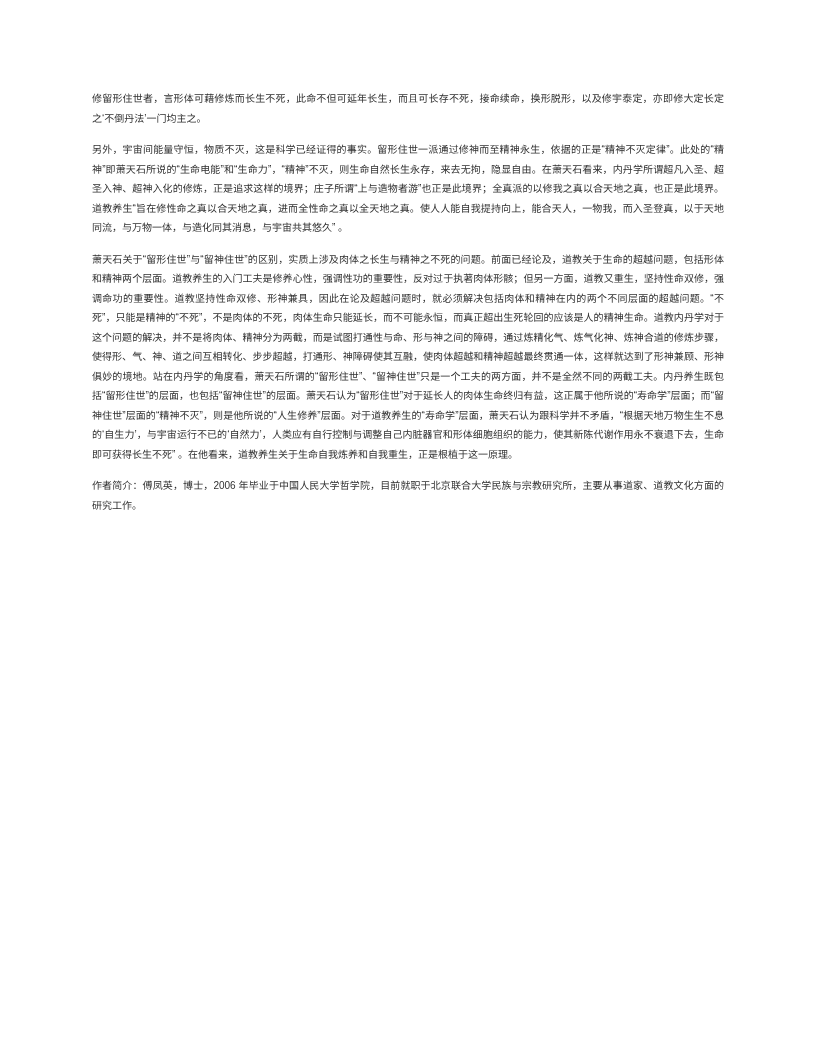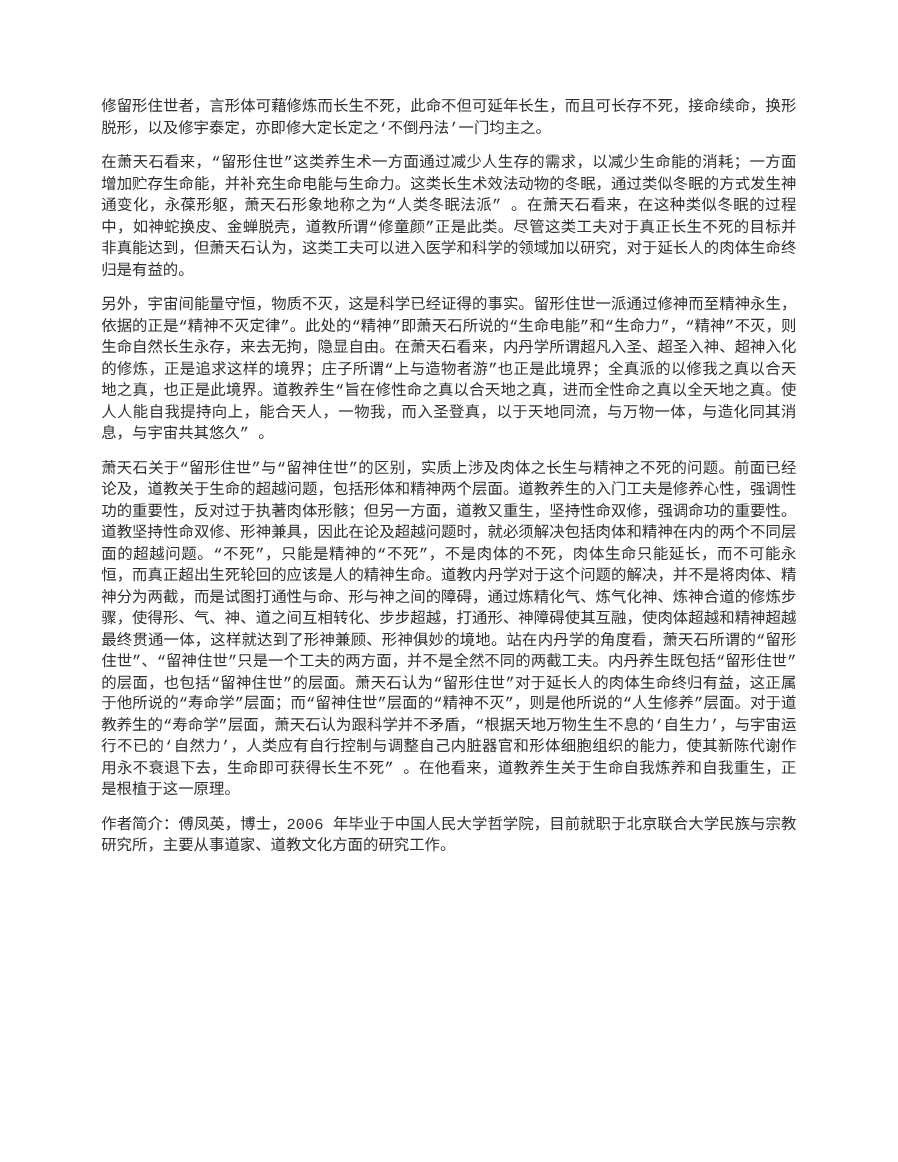--- a/index.html
+++ b/index.html
@@ -13,35 +13,34 @@
     overflow: hidden;
   }
   .page {
     box-sizing: border-box;
     width: 816px;
     height: 1056px;
     background: #ffffff;
     padding: 89px 92px 0 92px;
   }
   .page p {
-    font-family: Liberation Mono, monospace;
-    font-size: 14px;
+    font-family: Liberation Sans, sans-serif;
+    font-size: 10px;
     line-height: 19.5px;
     color: #303030;
     text-align: justify;
     text-justify: inter-character;
     margin: 0 0 12px 0;
     word-break: break-all;
   }
   .page p:last-child {
     margin-bottom: 12px;
   }
 </style>
 </head>
 <body>
 
 <div class="page">
   <p>修留形住世者，言形体可藉修炼而长生不死，此命不但可延年长生，而且可长存不死，接命续命，换形脱形，以及修宇泰定，亦即修大定长定之‘不倒丹法’一门均主之。</p>
-  <p>在萧天石看来，“留形住世”这类养生术一方面通过减少人生存的需求，以减少生命能的消耗；一方面增加贮存生命能，并补充生命电能与生命力。这类长生术效法动物的冬眠，通过类似冬眠的方式发生神通变化，永葆形躯，萧天石形象地称之为“人类冬眠法派” 。在萧天石看来，在这种类似冬眠的过程中，如神蛇换皮、金蝉脱壳，道教所谓“修童颜”正是此类。尽管这类工夫对于真正长生不死的目标并非真能达到，但萧天石认为，这类工夫可以进入医学和科学的领域加以研究，对于延长人的肉体生命终归是有益的。</p>
   <p>另外，宇宙间能量守恒，物质不灭，这是科学已经证得的事实。留形住世一派通过修神而至精神永生，依据的正是“精神不灭定律”。此处的“精神”即萧天石所说的“生命电能”和“生命力”，“精神”不灭，则生命自然长生永存，来去无拘，隐显自由。在萧天石看来，内丹学所谓超凡入圣、超圣入神、超神入化的修炼，正是追求这样的境界；庄子所谓“上与造物者游”也正是此境界；全真派的以修我之真以合天地之真，也正是此境界。道教养生“旨在修性命之真以合天地之真，进而全性命之真以全天地之真。使人人能自我提持向上，能合天人，一物我，而入圣登真，以于天地同流，与万物一体，与造化同其消息，与宇宙共其悠久” 。</p>
   <p>萧天石关于“留形住世”与“留神住世”的区别，实质上涉及肉体之长生与精神之不死的问题。前面已经论及，道教关于生命的超越问题，包括形体和精神两个层面。道教养生的入门工夫是修养心性，强调性功的重要性，反对过于执著肉体形骸；但另一方面，道教又重生，坚持性命双修，强调命功的重要性。道教坚持性命双修、形神兼具，因此在论及超越问题时，就必须解决包括肉体和精神在内的两个不同层面的超越问题。“不死”，只能是精神的“不死”，不是肉体的不死，肉体生命只能延长，而不可能永恒，而真正超出生死轮回的应该是人的精神生命。道教内丹学对于这个问题的解决，并不是将肉体、精神分为两截，而是试图打通性与命、形与神之间的障碍，通过炼精化气、炼气化神、炼神合道的修炼步骤，使得形、气、神、道之间互相转化、步步超越，打通形、神障碍使其互融，使肉体超越和精神超越最终贯通一体，这样就达到了形神兼顾、形神俱妙的境地。站在内丹学的角度看，萧天石所谓的“留形住世”、“留神住世”只是一个工夫的两方面，并不是全然不同的两截工夫。内丹养生既包括“留形住世”的层面，也包括“留神住世”的层面。萧天石认为“留形住世”对于延长人的肉体生命终归有益，这正属于他所说的“寿命学”层面；而“留神住世”层面的“精神不灭”，则是他所说的“人生修养”层面。对于道教养生的“寿命学”层面，萧天石认为跟科学并不矛盾，“根据天地万物生生不息的‘自生力’，与宇宙运行不已的‘自然力’，人类应有自行控制与调整自己内脏器官和形体细胞组织的能力，使其新陈代谢作用永不衰退下去，生命即可获得长生不死” 。在他看来，道教养生关于生命自我炼养和自我重生，正是根植于这一原理。</p>
   <p>作者简介：傅凤英，博士，2006 年毕业于中国人民大学哲学院，目前就职于北京联合大学民族与宗教研究所，主要从事道家、道教文化方面的研究工作。</p>
 </div>
 
 </body></html>

